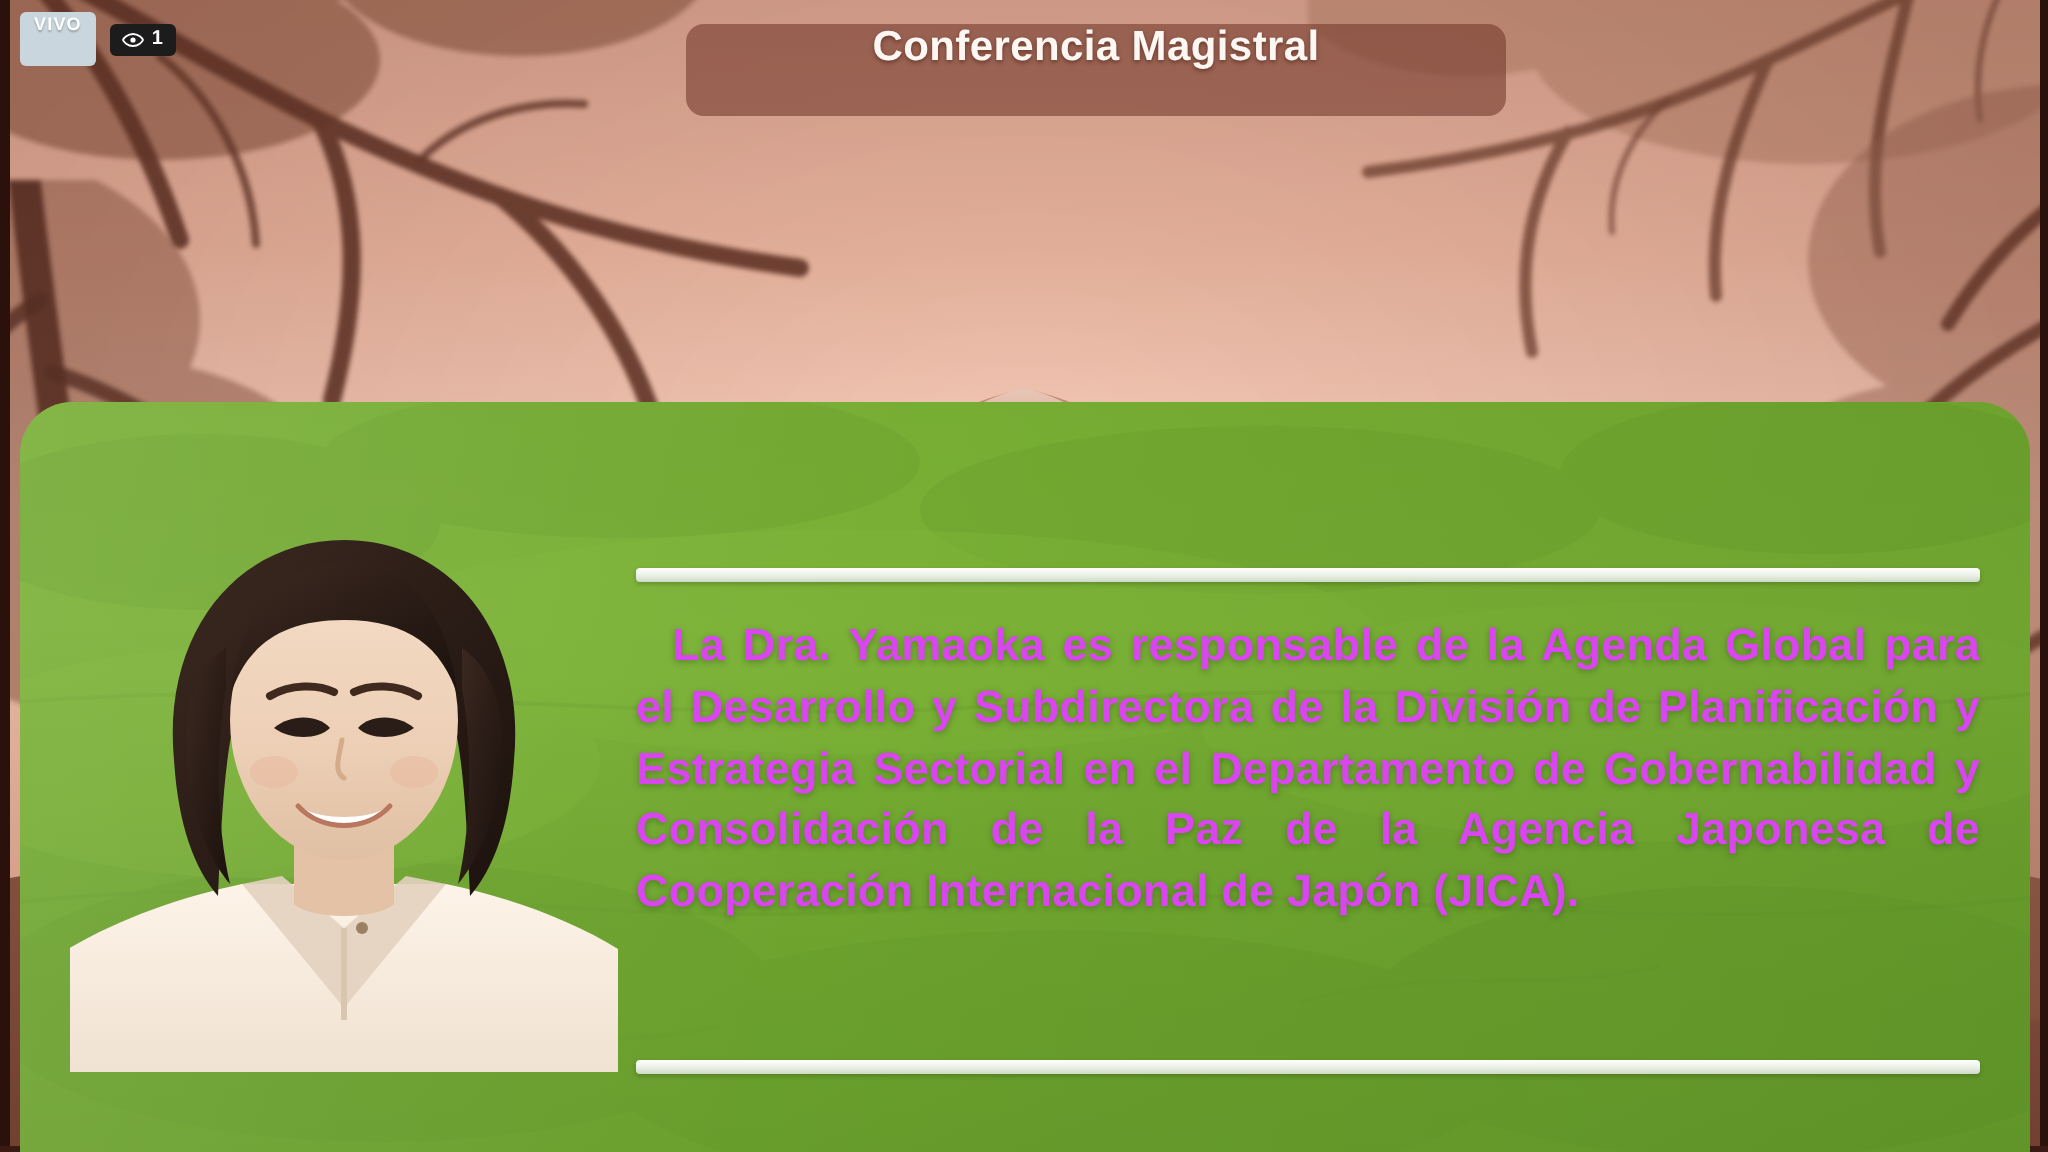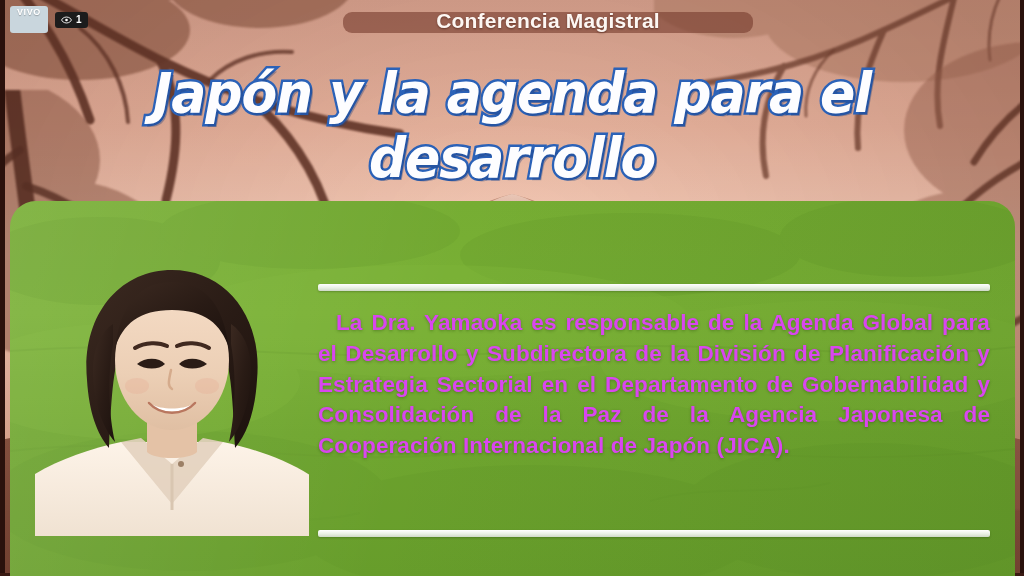--- a/index.html
+++ b/index.html
@@ -69,24 +69,24 @@
     background:#1c1c1c; color:#fff;
     font-size:10px; font-weight:700;
     padding:3px 7px 3px 6px; border-radius:3px;
     display:flex; align-items:center; gap:4px; line-height:1;
   }
   .eye-ico { display:block; width:11px; height:8px; }
 
   
   .kicker {
     position:absolute; z-index:50;
-    left:343px; top:12px; width:410px; height:21px;
+    left:343px; top:12px; width:410px; height:46px;
     background:rgba(120,62,46,.62);
     border-radius:9px;
-    display:flex; align-items:flex-end; justify-content:center;
+    display:flex; align-items:flex-start; justify-content:center;
   }
   .kicker span {
     color:#fdf7f3;
     font-size:21px; font-weight:700;
     letter-spacing:.2px;
     text-shadow:0 1px 2px rgba(60,22,12,.55);
   }
 
   
   .headline {
@@ -304,23 +304,20 @@
         <circle cx="11" cy="7" r="2.6" fill="#ffffff"></circle>
       </svg>
       <span>1</span>
     </div>
   </div>
 
   <div class="kicker">
     <span>Conferencia Magistral</span>
   </div>
 
-  <div class="headline">
-    <span>Japón y la agenda para el desarrollo</span>
-  </div>
 
   <div class="card">
     <div class="card-tex">
       <svg viewBox="0 0 1005 375" preserveAspectRatio="none">
         <g fill="#5f9328" opacity=".42">
           <ellipse cx="90" cy="60" rx="120" ry="44"></ellipse>
           <ellipse cx="300" cy="30" rx="150" ry="38"></ellipse>
           <ellipse cx="620" cy="54" rx="170" ry="42"></ellipse>
           <ellipse cx="900" cy="36" rx="130" ry="40"></ellipse>
           <ellipse cx="180" cy="300" rx="200" ry="70"></ellipse>

